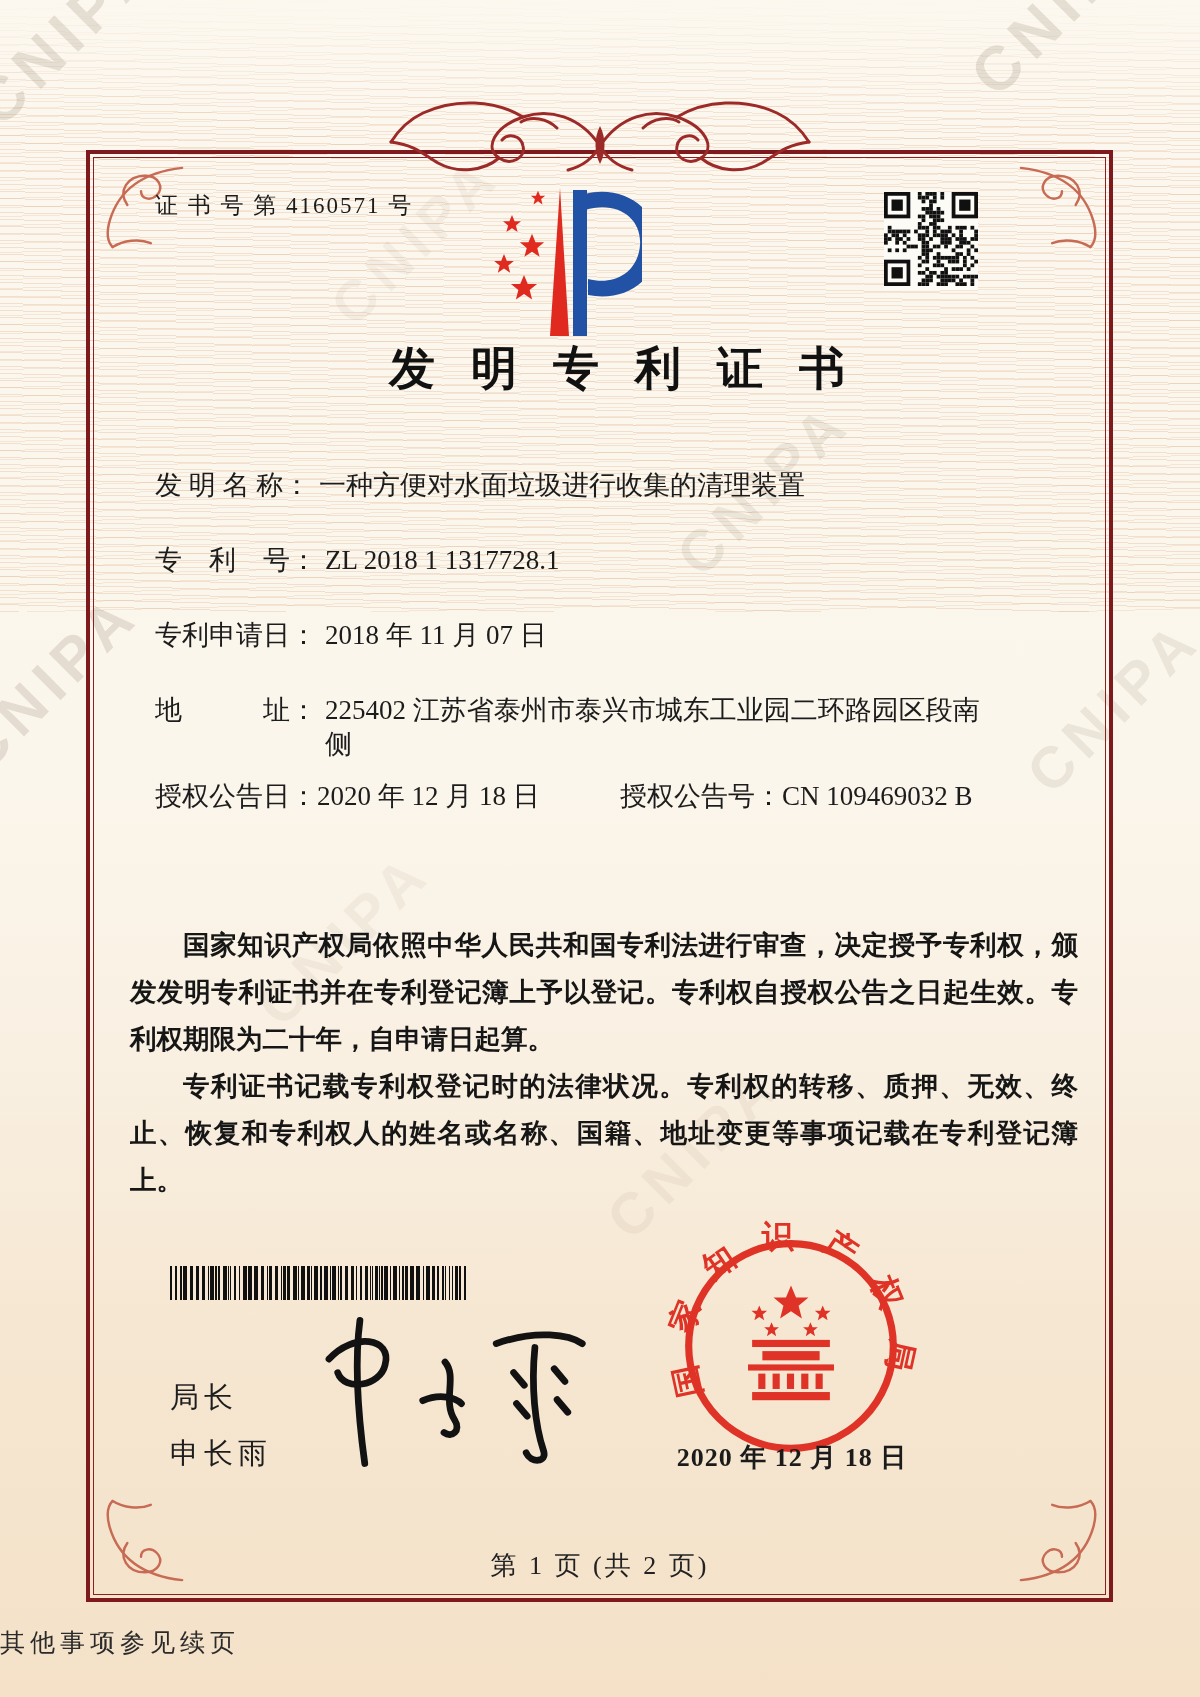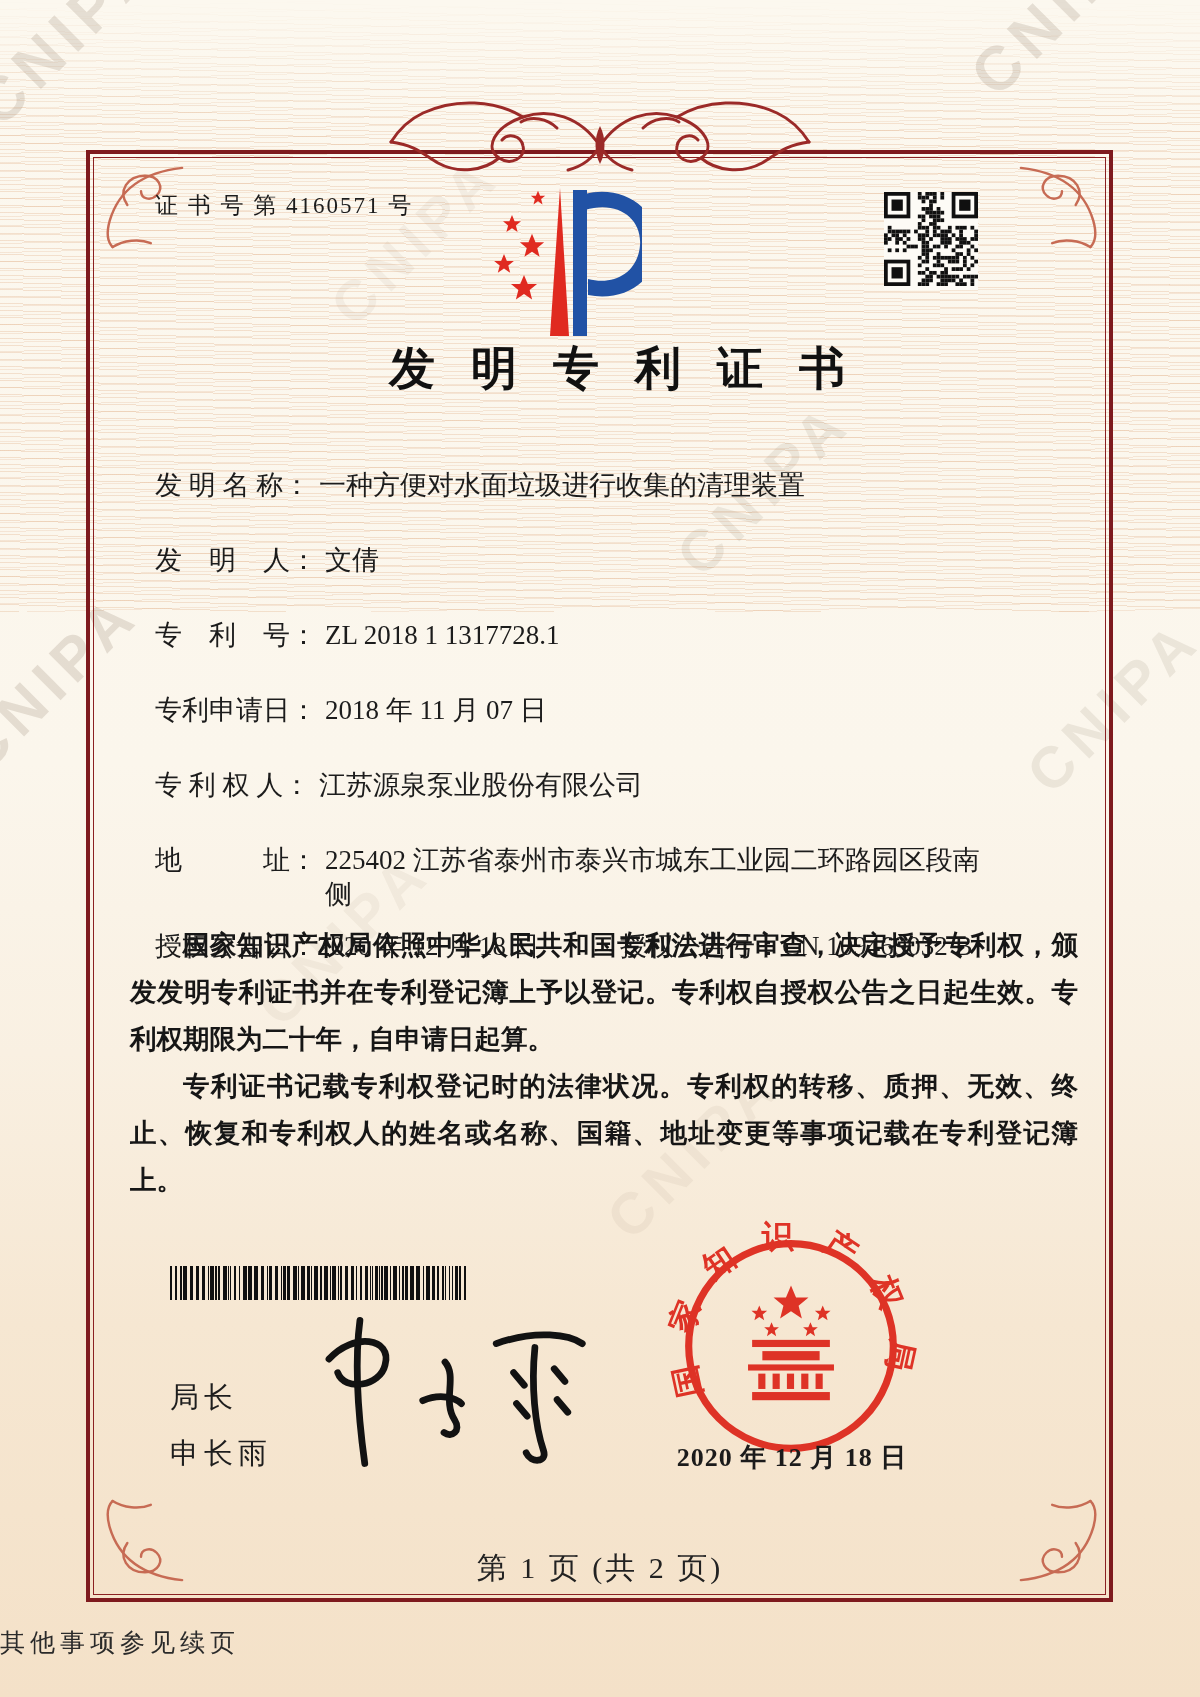--- a/index.html
+++ b/index.html
@@ -41,21 +41,21 @@
     font-size:26.5px;line-height:47px;color:#161616;text-align:justify;font-weight:bold;}
   .paras p{margin:0;text-indent:2em;}
   .barcode{position:absolute;left:170px;top:1266px;z-index:3;}
   .signer{position:absolute;left:170px;top:1378px;z-index:3;
     font-family:"Liberation Sans","DejaVu Sans",sans-serif;font-size:29px;color:#1e1e1e;letter-spacing:5px;}
   .signer div{margin-bottom:16px;}
   .signature{position:absolute;left:300px;top:1306px;z-index:3;}
   .seal{position:absolute;left:658px;top:1213px;z-index:4;}
   .seal-date{position:absolute;left:652px;width:280px;top:1440px;z-index:5;text-align:center;
     font-size:26px;font-weight:bold;letter-spacing:1px;color:#1b1b1b;}
-  .page-num{position:absolute;left:0;right:0;top:1548px;z-index:3;text-align:center;font-size:30px;letter-spacing:3px;color:#222;}
+  .page-num{position:absolute;left:0;right:0;top:1548px;z-index:3;text-align:center;font-size:26px;letter-spacing:3px;color:#222;}
   .bottom-note{position:absolute;left:0;right:0;top:1626px;z-index:3;font-size:25px;letter-spacing:5px;color:#2a2a2a;}
 </style>
 </head>
 <body>
 
 <div class="page">
 
   <div class="waves"></div>
 
   <div class="wm wm-strong" style="left:-48px;top:-2px;font-size:62px;">CNIPA</div>
@@ -341,34 +341,26 @@
   </div>
 
   <div class="title">发明专利证书</div>
 
   <div class="fields">
     <div class="row">
       <span class="flabel">发 明 名 称：</span>
       <span class="fvalue">一种方便对水面垃圾进行收集的清理装置</span>
     </div>
     <div class="row">
-      <span class="flabel">发　明　人：</span>
-      <span class="fvalue">文倩</span>
-    </div>
-    <div class="row">
       <span class="flabel">专　利　号：</span>
       <span class="fvalue">ZL 2018 1 1317728.1</span>
     </div>
     <div class="row">
       <span class="flabel">专利申请日：</span>
       <span class="fvalue">2018 年 11 月 07 日</span>
-    </div>
-    <div class="row">
-      <span class="flabel">专 利 权 人：</span>
-      <span class="fvalue">江苏源泉泵业股份有限公司</span>
     </div>
     <div class="row addr">
       <span class="flabel">地　　　址：</span>
       <span class="fvalue addr-wrap"><span>225402 江苏省泰州市泰兴市城东工业园二环路园区段南</span><span class="line2">侧</span></span>
     </div>
     <div class="grant-row">
       <span>授权公告日：</span><span>2020 年 12 月 18 日</span>
       <span class="grant-no"><span>授权公告号：</span><span>CN 109469032 B</span></span>
     </div>
   </div>

